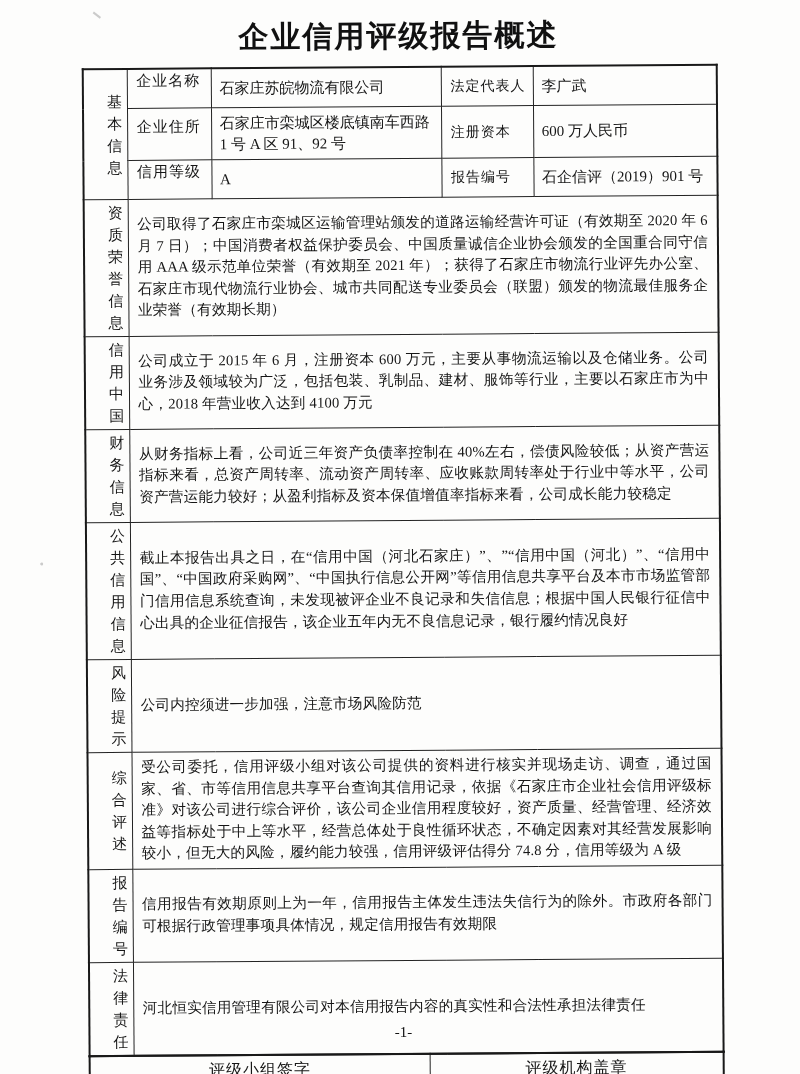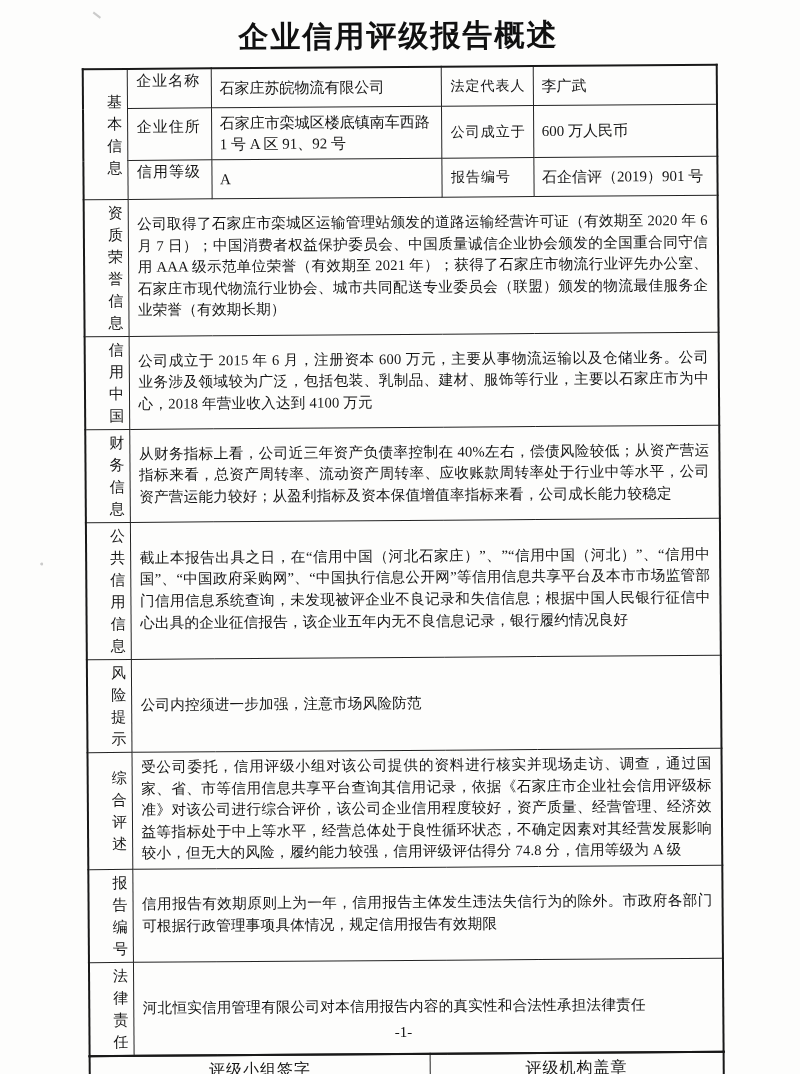--- a/index.html
+++ b/index.html
@@ -94,21 +94,21 @@
           <tr class="r1">
         <td class="sec" rowspan="3">基本信息</td>
         <td class="sublabel">企业名称</td>
         <td class="val">石家庄苏皖物流有限公司</td>
         <td class="sublabel2">法定代表人</td>
         <td class="val2">李广武</td>
       </tr>
       <tr class="r2">
         <td class="sublabel">企业住所</td>
         <td class="val">石家庄市栾城区楼底镇南车西路 1 号 A 区 91、92 号</td>
-        <td class="sublabel2">公司成立于</td>
+        <td class="sublabel2">注册资本</td>
         <td class="val2">600 万人民币</td>
       </tr>
       <tr class="r3">
         <td class="sublabel">信用等级</td>
         <td class="val">A</td>
         <td class="sublabel2">报告编号</td>
         <td class="val2">石企信评（2019）901 号</td>
       </tr>
 
       <tr class="s0">

